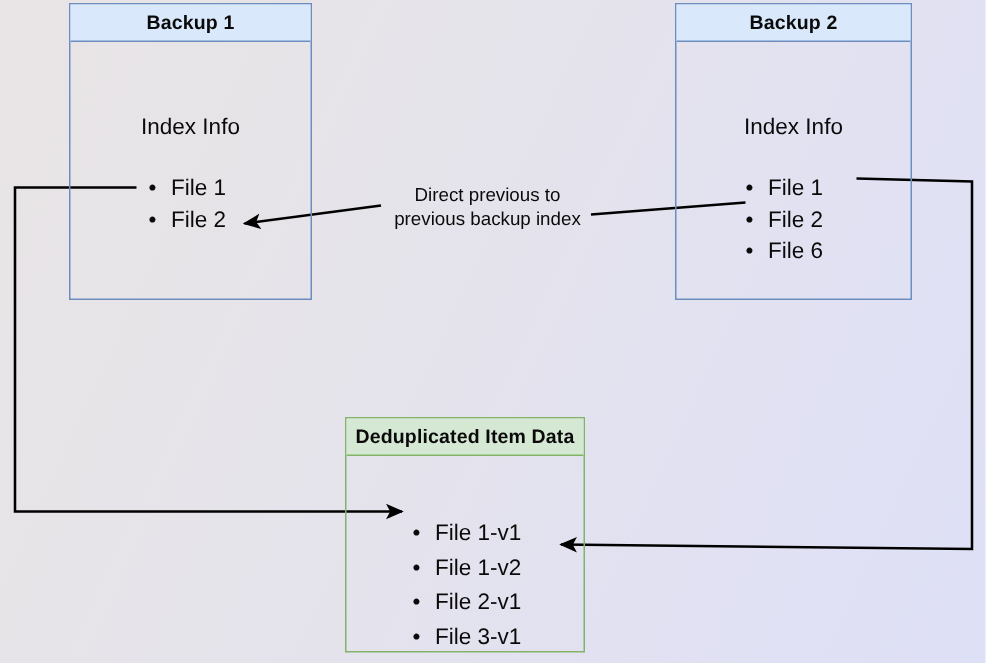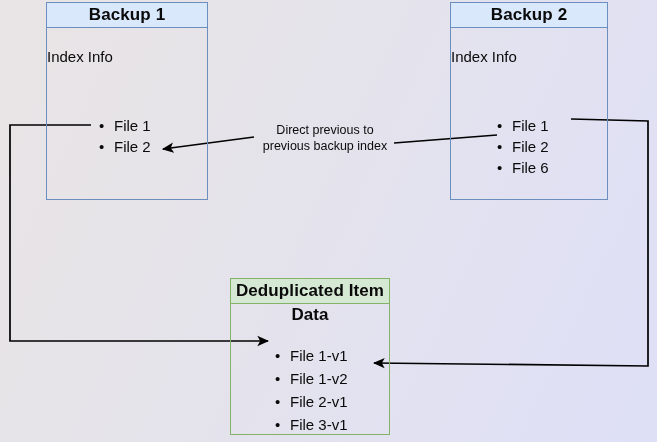--- a/index.html
+++ b/index.html
@@ -34,41 +34,41 @@
     background: transparent;
   }
   .node.green {
     border-color: #82b366;
   }
   .node-header {
     box-sizing: border-box;
     height: 25px;
     line-height: 24px;
     text-align: center;
-    font-size: 17px;
+    font-size: 13px;
     font-weight: bold;
     color: #0a0a0a;
     background: #dae8fc;
     border-bottom: 1.4px solid #6c8ebf;
     letter-spacing: 0.1px;
   }
   .node.green .node-header {
     background: #d5e8d4;
     border-bottom-color: #82b366;
   }
   .node-body {
     position: relative;
     height: calc(100% - 25px);
   }
   .body-title {
     position: absolute;
     left: 0;
     right: 0;
-    top: 20px;
-    text-align: left;
+    top: 48px;
+    text-align: center;
     font-size: 15px;
     color: #0a0a0a;
   }
   .item-list {
     position: absolute;
     margin: 0;
     padding: 0;
     list-style: none;
   }
   .item-list li {

